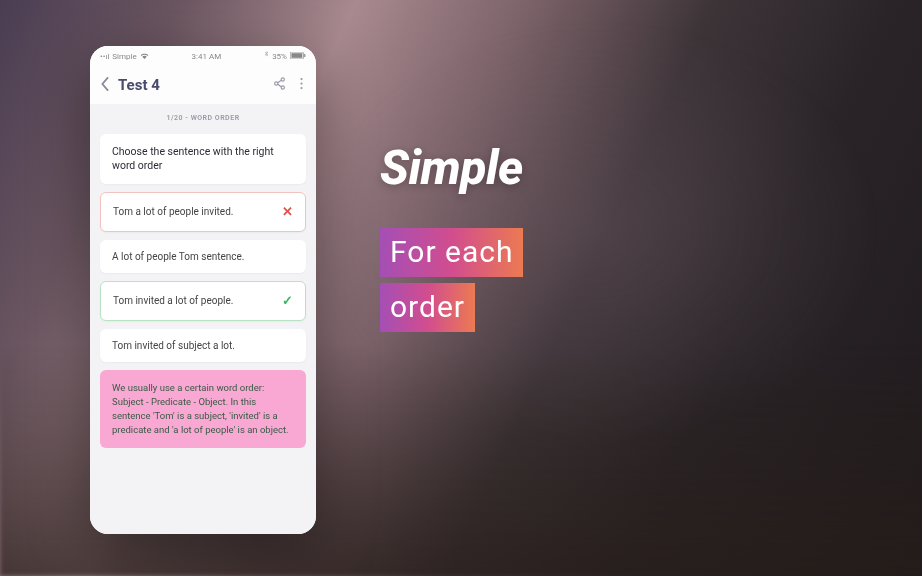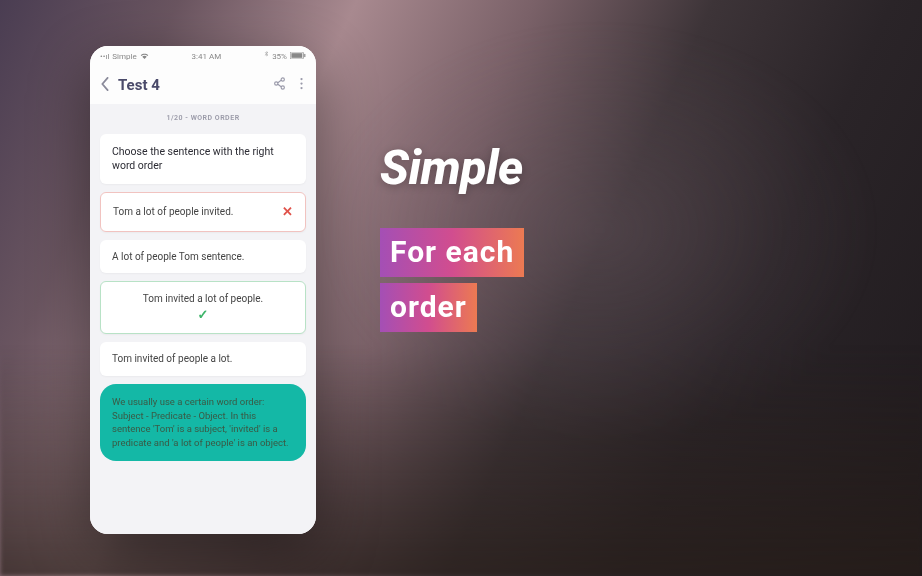--- a/index.html
+++ b/index.html
@@ -69,27 +69,27 @@
   .answer-card {
     display: flex;
     align-items: center;
     justify-content: space-between;
     padding: 10px 12px;
     font-size: 10px;
     color: #444;
     border-radius: 6px;
   }
   .answer-card.wrong { border: 1px solid #f1c3c0; }
-  .answer-card.correct { border: 1px solid #b8e2c6; flex-direction: column; }
+  .answer-card.correct { border: 1px solid #b8e2c6; }
   .mark { font-size: 13px; font-weight: 700; }
   .mark.x { color: #e0524a; }
   .mark.check { color: #3eb56a; }
   .explanation-card {
-    background: #14b8a6;
-    border-radius: 16px;
+    background: #f9a8d4;
+    border-radius: 6px;
     padding: 11px 12px;
     font-size: 9.5px;
     line-height: 1.45;
     color: #3a5a45;
   }
   .promo {
     position: absolute;
     left: 380px;
     top: 142px;
     width: 480px;
@@ -99,21 +99,21 @@
     font-weight: 800;
     color: #fff;
     letter-spacing: -0.5px;
     line-height: 1.08;
     font-style: italic;
     text-shadow: 0 2px 8px rgba(0,0,0,0.25);
   }
   .promo-sub {
     margin-top: 34px;
     font-size: 30px;
-    font-weight: 700;
+    font-weight: 400;
     color: #fff;
     line-height: 1.5;
     letter-spacing: 1px;
   }
   .promo-sub span {
     background: linear-gradient(90deg, #a44fb5 0%, #d14d8f 50%, #ec7a52 100%);
     padding: 1px 10px 3px;
     display: inline-block;
     margin-bottom: 6px;
   }
@@ -191,21 +191,21 @@
     <div class="card answer-card">
       <span>A lot of people Tom sentence.</span>
     </div>
 
     <div class="card answer-card correct">
       <span>Tom invited a lot of people.</span>
       <span class="mark check">✓</span>
     </div>
 
     <div class="card answer-card">
-      <span>Tom invited of people a lot.</span>
+      <span>Tom invited of subject a lot.</span>
     </div>
 
     <div class="explanation-card">We usually use a certain word order: Subject - Predicate - Object. In this sentence 'Tom' is a subject, 'invited' is a predicate and 'a lot of people' is an object.</div>
   </div>
 </div>
 
 <div class="promo">
   <div class="promo-heading">
     <div>Simple</div>
   </div>

